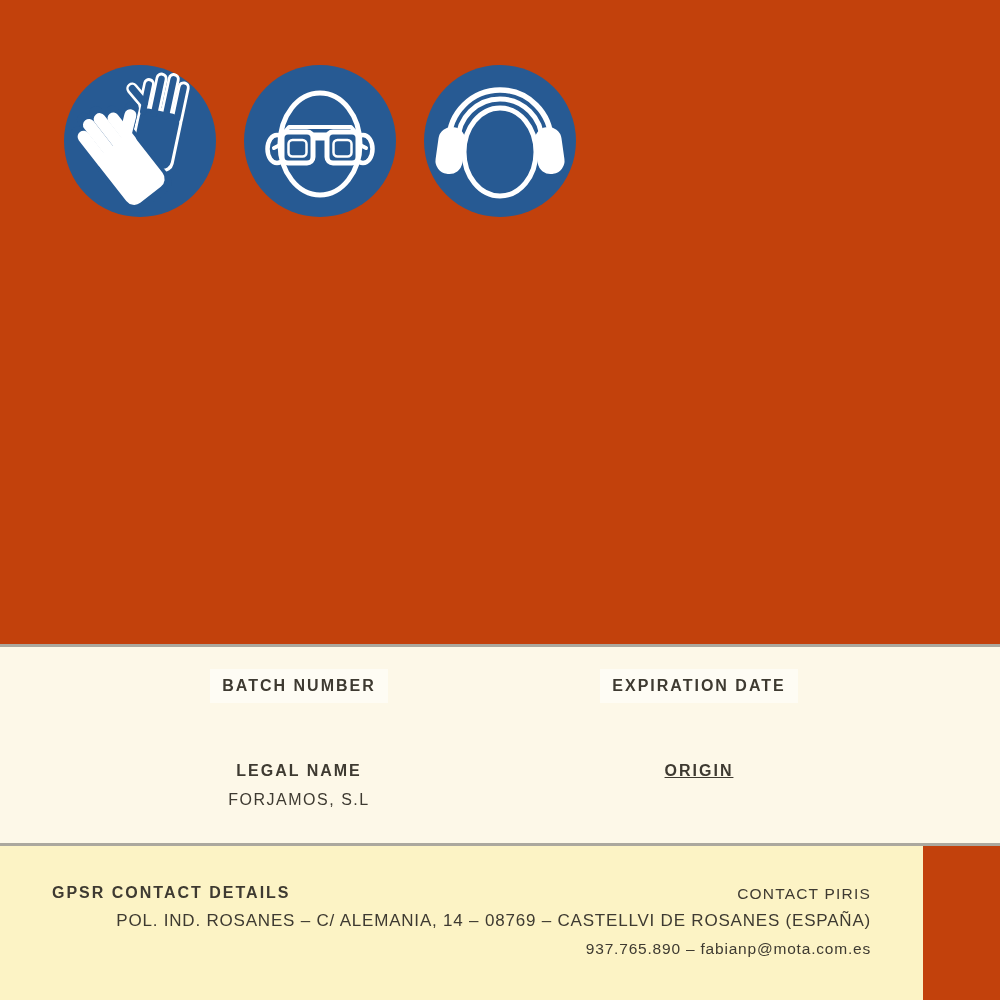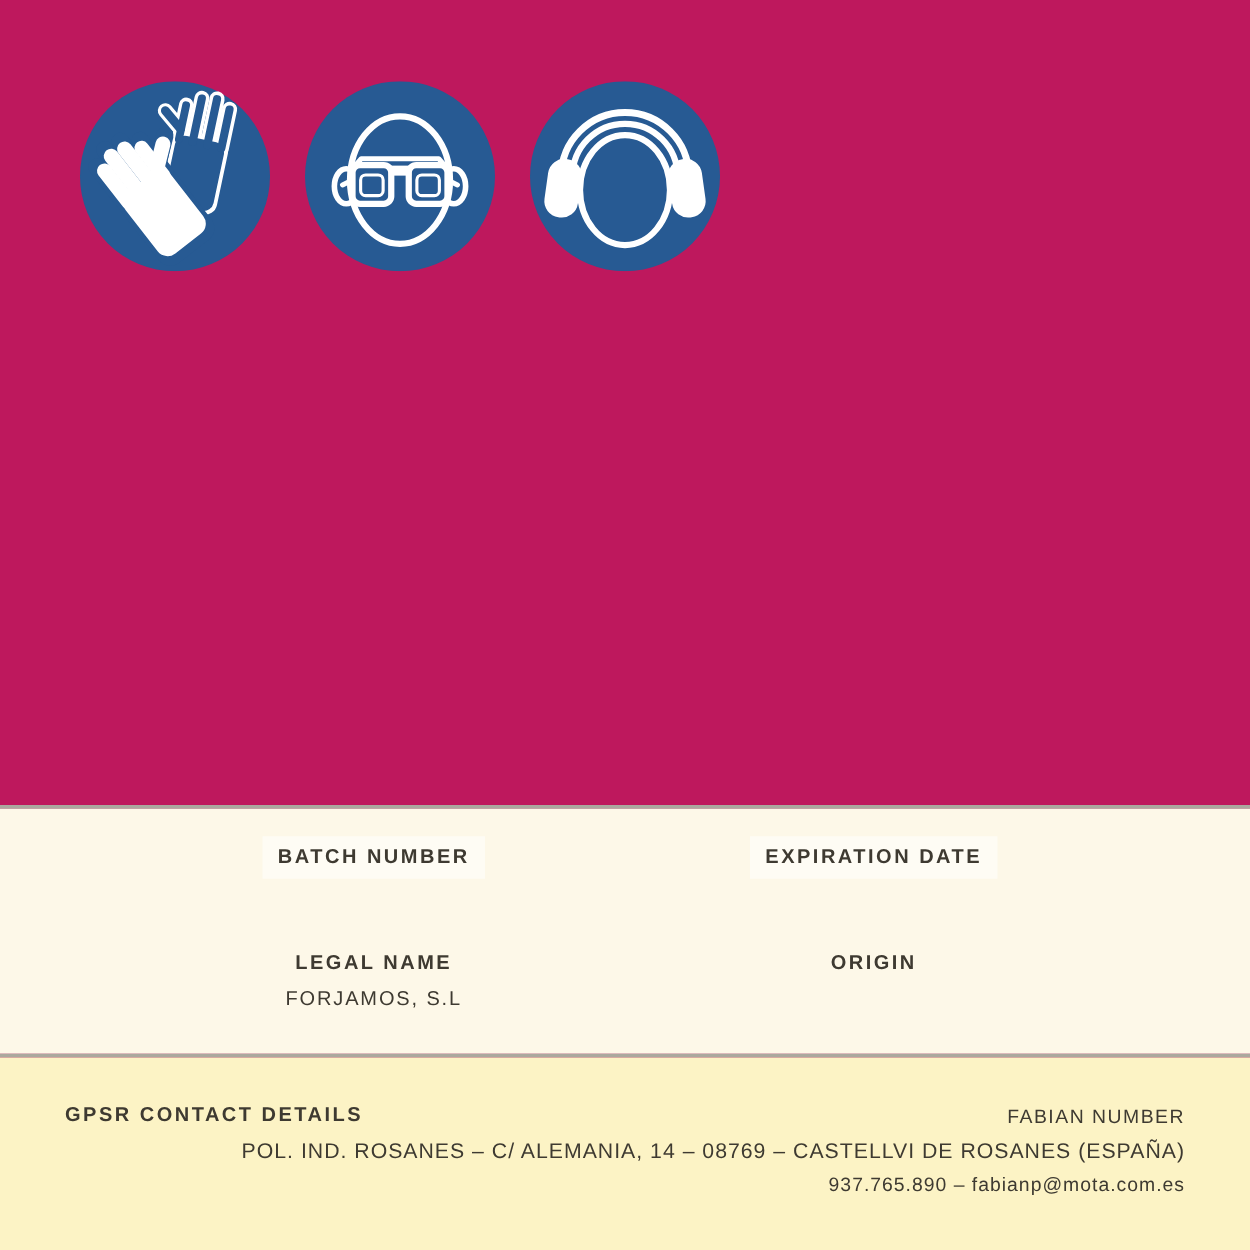--- a/index.html
+++ b/index.html
@@ -2,21 +2,21 @@
 <html style="--blue: #275a93; --glyph: #ffffff; --cream: #fdf8e8; --yellow: #fcf3c5; --divider: #aba89e; --text: #3e3a31;"><head>
 <meta charset="utf-8">
 <style>
   html,body { margin:0; padding:0; }
   body {
     width:1000px; height:1000px;
     background:#ffffff;
     font-family:"Liberation Sans", sans-serif;
     color:var(--text, #3e3a31);
   }
-  .sheet { position:relative; width:1000px; height:1000px; background:#be185d; overflow:hidden; }
+  .sheet { position:relative; width:1000px; height:1000px; background:#c2410c; overflow:hidden; }
 
   
   .icons-row {
     position:absolute; top:65px; left:64px;
     display:flex; gap:28px;
   }
   .safety-icon { width:152px; height:152px; }
   .safety-icon svg { display:block; width:152px; height:152px; }
 
   
@@ -27,38 +27,38 @@
   
   .info-section {
     position:absolute; top:647px; left:0;
     width:1000px; height:196px;
     background:var(--cream,#fdf8e8);
   }
   .info-cell { position:absolute; width:300px; text-align:center; }
   .cell-batch  { left:149px; top:22px; }
   .cell-exp    { left:549px; top:22px; }
   .cell-legal  { left:149px; top:114px; }
-  .cell-origin { left:549px; top:114px; }
+  .cell-origin { left:549px; top:114px;text-decoration:underline; }
   .field-label {
     font-size:16px; font-weight:bold; letter-spacing:2px;
     line-height:19px; color:var(--text,#3e3a31);
   }
   .chip {
     display:inline-block; background:rgba(255,255,255,0.5);
     padding:7px 12px 8px;
   }
   .field-value {
     font-size:16px; letter-spacing:1.5px; line-height:19px;
     margin-top:10px; color:var(--text,#3e3a31);
   }
 
   
   .gpsr-section {
     position:absolute; top:846px; left:0;
-    width:1000px; height:154px;
+    width:923px; height:154px;
     background:var(--yellow,#fcf3c5);
   }
   .gpsr-heading {
     position:absolute; left:52px; top:37px;
     font-size:16px; font-weight:bold; letter-spacing:2px; line-height:19px;
   }
   .gpsr-name {
     position:absolute; right:52px; top:38px;
     font-size:15.5px; letter-spacing:1.2px; line-height:19px;
   }
@@ -169,18 +169,18 @@
     <div class="info-cell cell-origin">
       <div class="field-label">ORIGIN</div>
     </div>
 
   </div>
 
   <div class="divider two"></div>
 
   <div class="gpsr-section">
     <div class="gpsr-heading">GPSR CONTACT DETAILS</div>
-    <div class="gpsr-name">FABIAN NUMBER</div>
+    <div class="gpsr-name">CONTACT PIRIS</div>
     <div class="gpsr-address">POL. IND. ROSANES – C/ ALEMANIA, 14 – 08769 – CASTELLVI DE ROSANES (ESPAÑA)</div>
     <div class="gpsr-phone">937.765.890 – fabianp@mota.com.es</div>
   </div>
 
 </div>
 
 </body></html>

